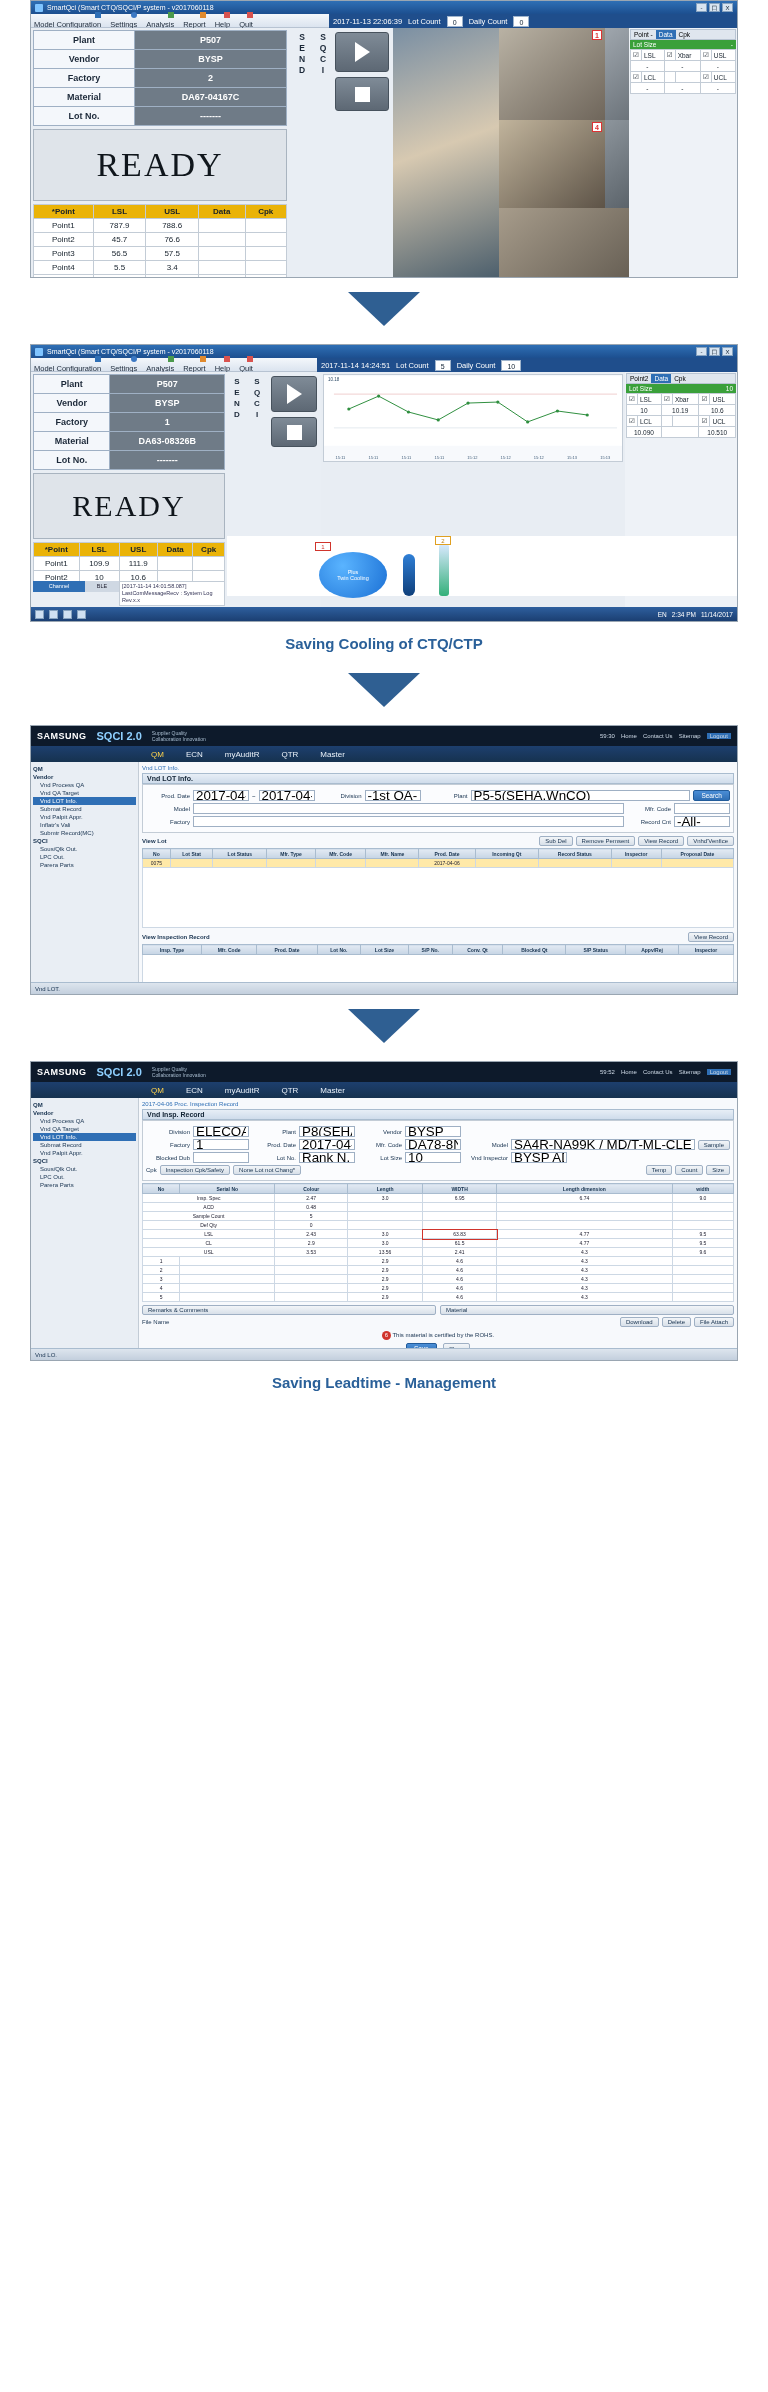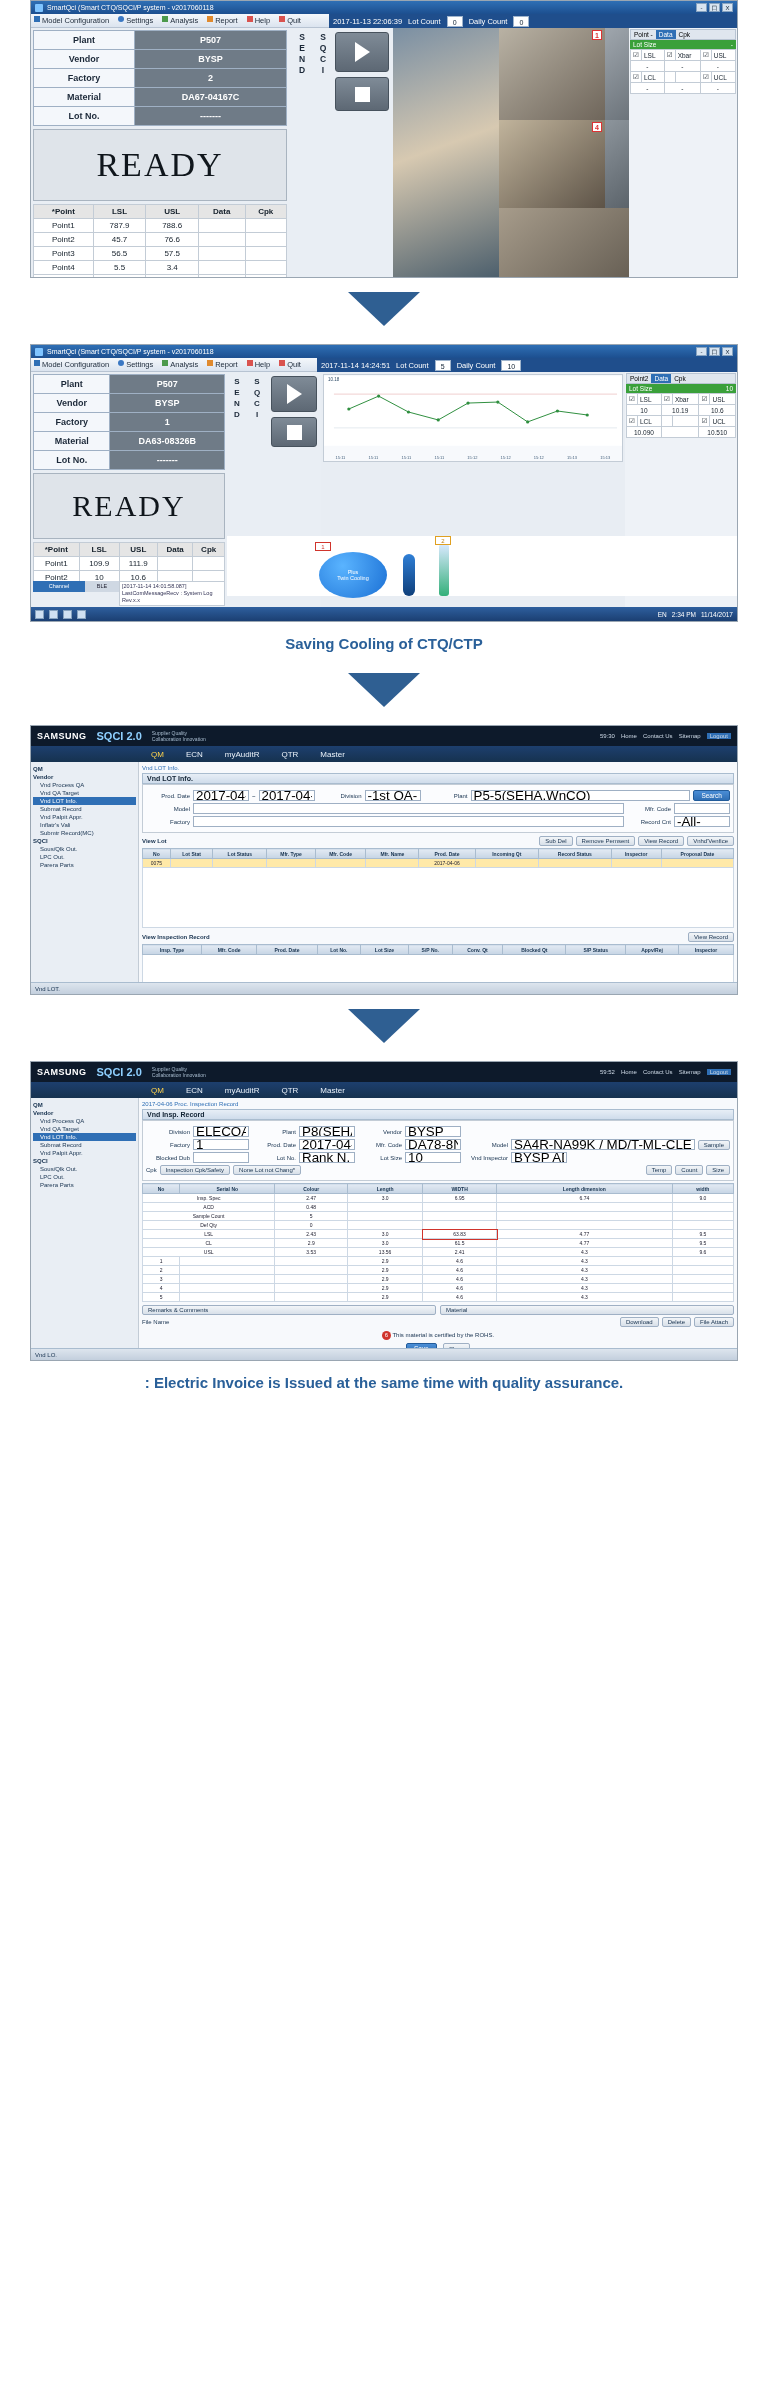--- a/index.html
+++ b/index.html
@@ -44,21 +44,21 @@
     height: 14px;
     background: linear-gradient(#f4f7fb, #dbe4ef);
     border-bottom: 1px solid #b7c3d2;
     display: flex;
     align-items: center;
     font-size: 7.5px;
     color: #1b2838;
     padding: 0 3px;
     gap: 9px;
   }
-  .menubar .mi { display: flex; align-items: flex-start; gap: 2px; white-space: nowrap; }
+  .menubar .mi { display: flex; align-items: flex-end; gap: 2px; white-space: nowrap; flex-direction: column; }
   .menubar .mi .dot { width: 6px; height: 6px; border-radius: 50%; background: #3b78c3; display: inline-block; }
   .menubar .mi .sq { width: 6px; height: 6px; background: #d9534f; display: inline-block; }
   .menubar .mi .sq.green { background: #4c9a4c; }
   .menubar .mi .sq.blue { background: #2f6fb5; }
   .menubar .mi .sq.orange { background: #e08a2e; }
   .statusstrip {
     background: #1f4e8c;
     color: #fff;
     font-size: 7.5px;
     height: 14px;
@@ -84,21 +84,21 @@
     background: #dfe4ea; border: 1px solid #a9b4c0;
     height: 72px; margin: 3px 0;
     display: flex; align-items: center; justify-content: center;
     font-family: "Liberation Serif", serif;
     font-size: 34px; letter-spacing: 2px; color: #10161c;
   }
   .ptable { width: 100%; border-collapse: collapse; background: #fff; }
   .ptable th, .ptable td {
     border: 1px solid #c3ccd6; font-size: 8px; height: 14px; text-align: center; color: #15202b;
   }
-  .ptable th { background: #e5e5e5; font-weight: bold; }
+  .ptable th { background: #eab308; font-weight: bold; }
   .chanbar { display: flex; font-size: 5.5px; margin-top: 2px; }
   .chanbar .cb-l { width: 52px; }
   .chanbar .cb-l div {
     background: #2f6fb5; color: #fff; text-align: center; height: 11px; line-height: 11px; margin-bottom: 1px;
   }
   .chanbar .cb-m { width: 34px; }
   .chanbar .cb-m div {
     background: #cfd8e3; color: #223; text-align: center; height: 11px; line-height: 11px; margin-bottom: 1px;
   }
   .chanbar .cb-r { flex: 1; background: #fff; border: 1px solid #c3ccd6; color: #335; padding: 1px 2px; line-height: 7px; }
@@ -1058,16 +1058,16 @@
         </div>
       </div>
     </div>
 
     <div class="footerbar">
       <span>Vnd LO.</span>
     </div>
   </div>
 
   <div class="caption">
-    <div>: Electric Invoice is Issued at the same time with quality assurance.</div>
+    <div>Saving Leadtime - Management</div>
   </div>
 
 </div>
 
 </body></html>

